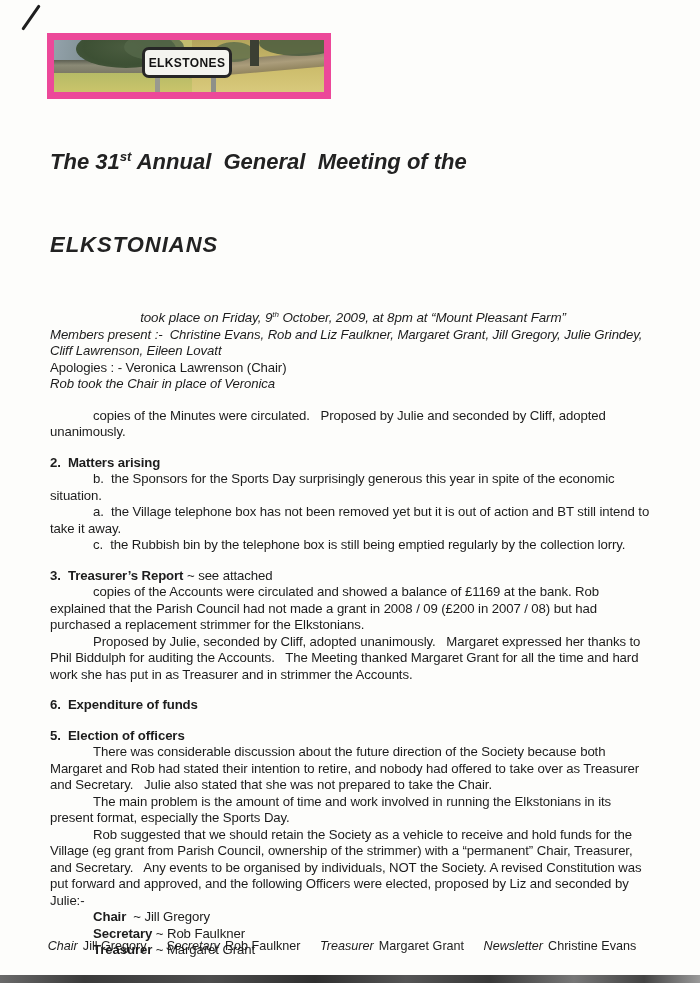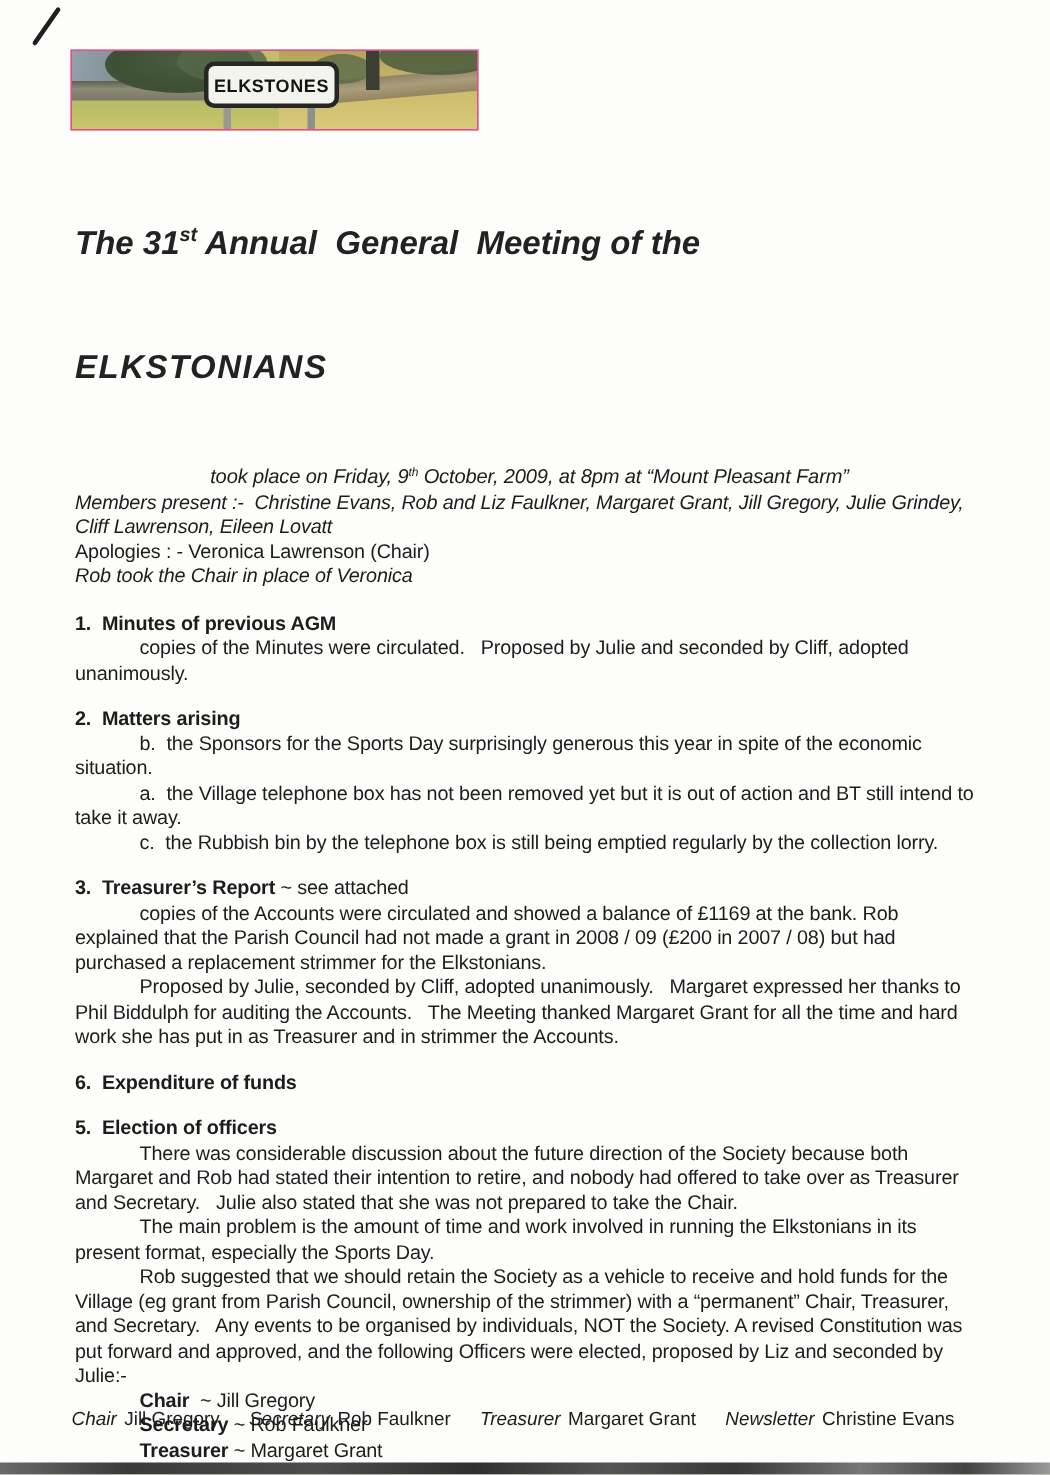--- a/index.html
+++ b/index.html
@@ -8,21 +8,21 @@
     background:#fdfdfb;overflow:hidden;
     font-family:"Liberation Sans",sans-serif;color:#1c1c1c;
   }
   .pen-mark{
     position:absolute;left:16px;top:16px;width:30px;height:3px;
     background:#1f1f1f;border-radius:2px;transform:rotate(-55deg);
   }
   
   .photo{
     position:absolute;left:47px;top:33px;width:270px;height:52px;
-    overflow:hidden;border:1px solid #ec4899;background:#c2bd6e;
+    overflow:hidden;border:7px solid #ec4899;background:#c2bd6e;
   }
   .photo div{position:absolute;}
   .ph-sky{left:0;top:0;width:118px;height:30px;background:linear-gradient(100deg,#93a2ab 0%,#70807f 55%,#8fa08b 100%);}
   .ph-field-left{left:0;top:31px;width:142px;height:22px;background:linear-gradient(180deg,#b4ba66,#cbc56b);}
   .ph-field-right{left:138px;top:0;width:132px;height:52px;background:linear-gradient(180deg,#b3a45c 0%,#cdbd6c 55%,#d8c97c 100%);}
   .ph-wall-left{left:0;top:20px;width:142px;height:13px;background:linear-gradient(180deg,#5d5f52 0%,#8b8a76 40%,#7b7966 100%);}
   .ph-wall-right{left:134px;top:17px;width:146px;height:15px;transform:rotate(-5deg);
     background:linear-gradient(180deg,#8f8468 0%,#ab9d7b 45%,#92855f 100%);}
   .ph-tree-a{left:22px;top:-10px;width:100px;height:38px;border-radius:50%;
     background:radial-gradient(ellipse at 50% 45%,#4a5c3f 0%,#3d5034 60%,rgba(61,80,52,0.85) 100%);}
@@ -101,21 +101,20 @@
 
     <p class="subtitle"><span class="it">took place on Friday, 9</span><sup class="it">th</sup><span class="it"> October, 2009, at 8pm at “Mount Pleasant Farm”</span></p>
 
     <p class="members">Members present :-  Christine Evans, Rob and Liz Faulkner, Margaret Grant, Jill Gregory, Julie Grindey, Cliff Lawrenson, Eileen Lovatt</p>
 
     <p class="apologies"><span class="it">Apologies : </span><span>- Veronica Lawrenson (Chair)</span></p>
 
     <p class="chairnote">Rob took the Chair in place of Veronica</p>
 
     <div class="sec sec1">
-      <p class="heading">1.  Minutes of previous AGM</p>
       <p class="indent">copies of the Minutes were circulated.   Proposed by Julie and seconded by Cliff, adopted unanimously.</p>
     </div>
 
     <div class="sec">
       <p class="heading">2.  Matters arising</p>
       <p class="indent">b.  the Sponsors for the Sports Day surprisingly generous this year in spite of the economic situation.</p>
       <p class="indent">a.  the Village telephone box has not been removed yet but it is out of action and BT still intend to take it away.</p>
       <p class="indent">c.  the Rubbish bin by the telephone box is still being emptied regularly by the collection lorry.</p>
     </div>
 

